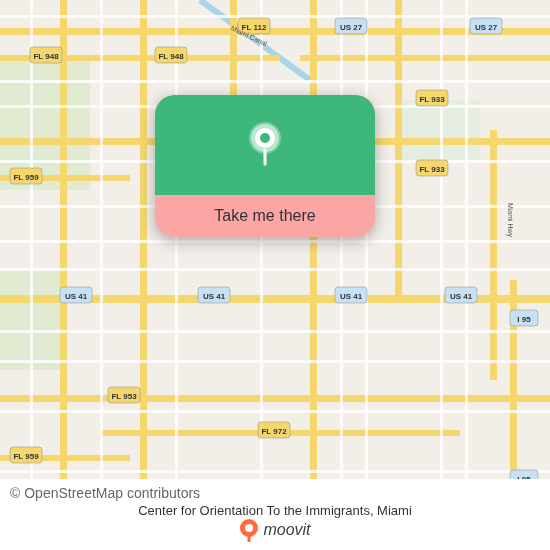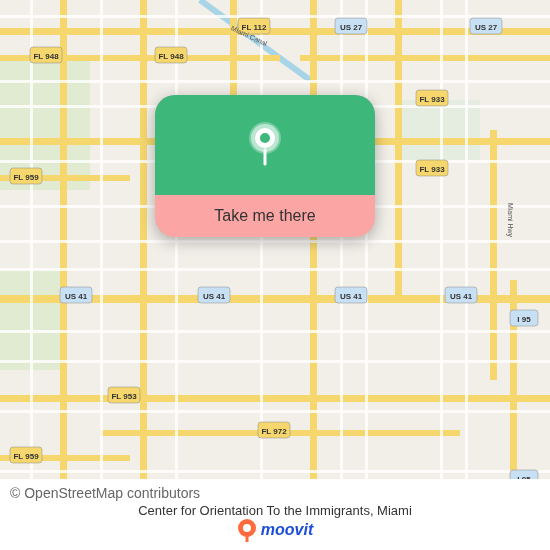--- a/index.html
+++ b/index.html
@@ -100,22 +100,22 @@
       gap: 4px;
     }
 
     .moovit-pin {
       width: 20px;
       height: 24px;
     }
 
     .moovit-text {
       font-size: 16px;
-      font-weight: bold;
-      color: #1d4ed8;
+      font-weight: normal;
+      color: #404040;
       font-style: italic;
     }
   </style>
 </head>
 <body>
 
 <div id="map-container">
 
   <svg id="map-canvas" width="550" height="550" xmlns="http://www.w3.org/2000/svg">
 

